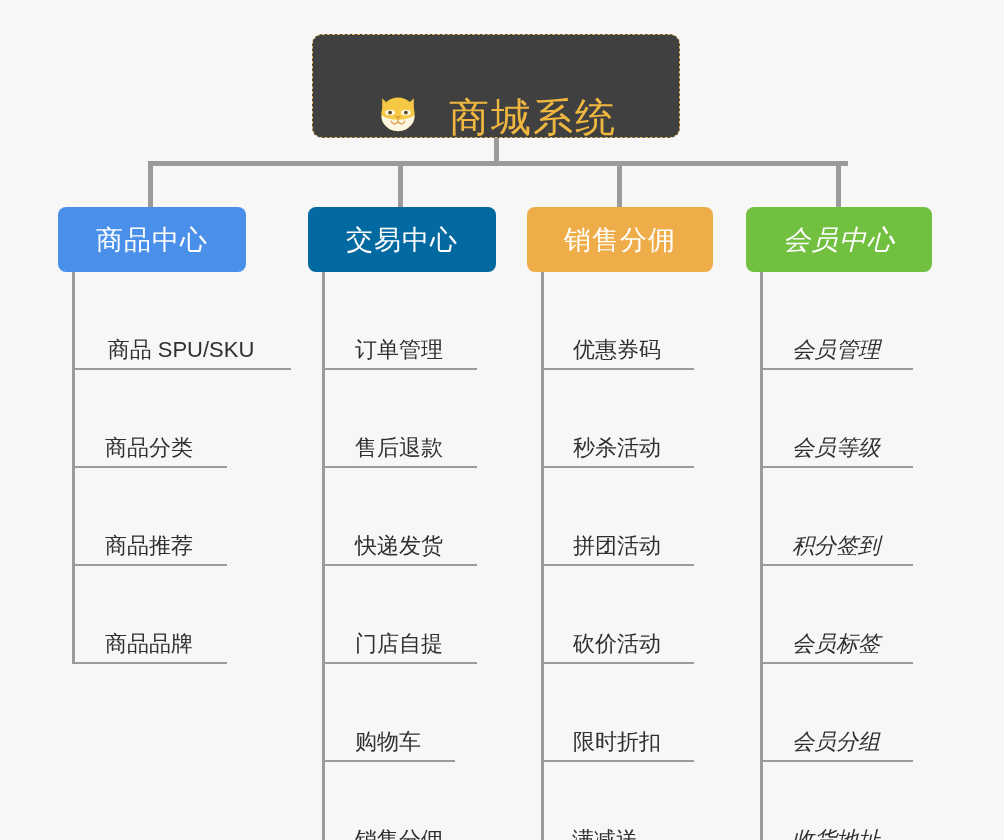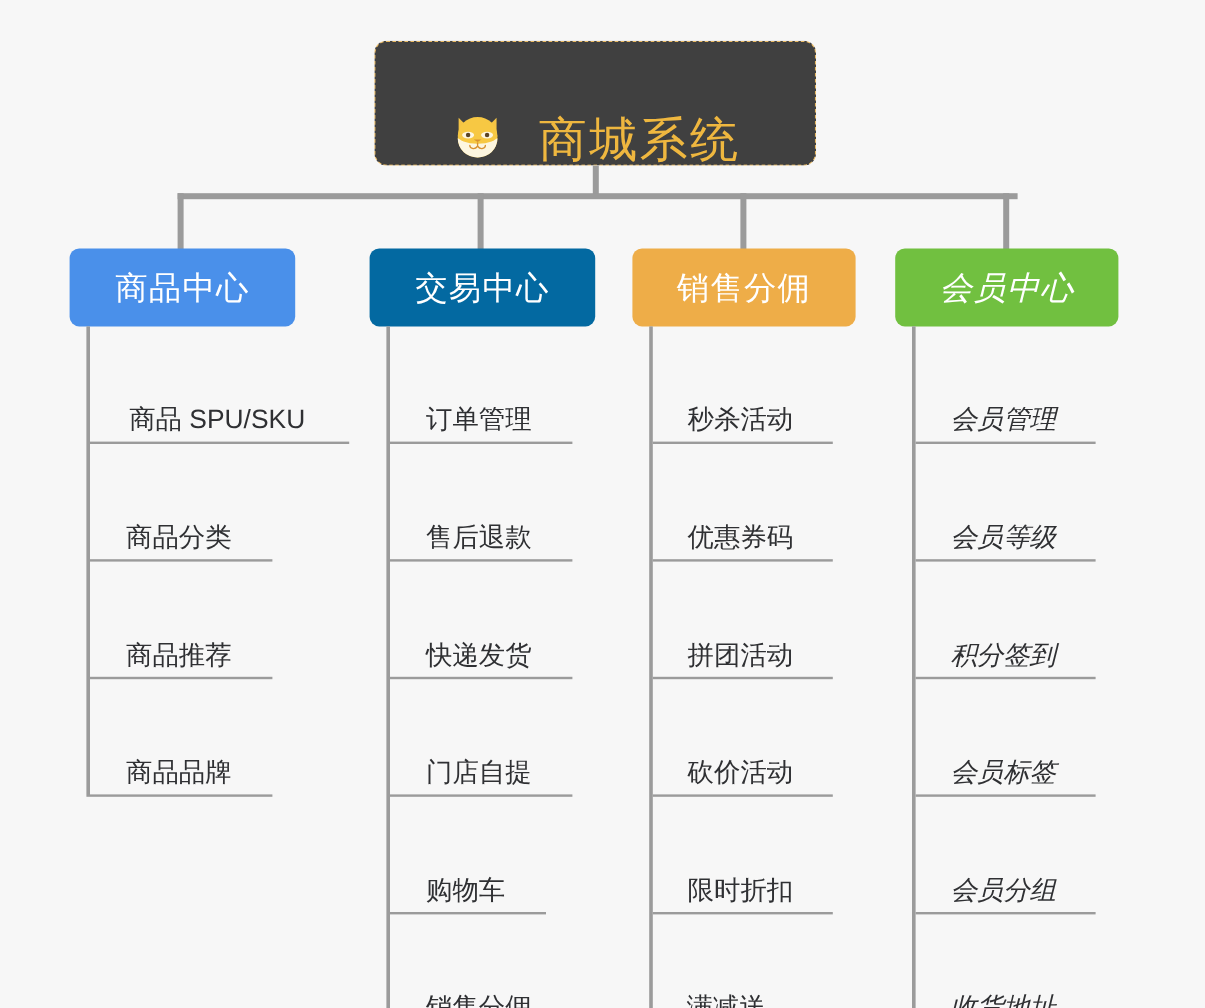--- a/index.html
+++ b/index.html
@@ -194,24 +194,24 @@
         </div>
     </div>
   </div>
 
   <div class="column col-3">
     <div class="cat-header cat-orange">
       <span>销售分佣</span>
     </div>
     <div class="leaf-list">
       <div class="leaf-item">
+          <span class="leaf-label">优惠券码</span>
+        </div>
+      <div class="leaf-item">
           <span class="leaf-label">秒杀活动</span>
-        </div>
-      <div class="leaf-item">
-          <span class="leaf-label">优惠券码</span>
         </div>
       <div class="leaf-item">
           <span class="leaf-label">拼团活动</span>
         </div>
       <div class="leaf-item">
           <span class="leaf-label">砍价活动</span>
         </div>
       <div class="leaf-item">
           <span class="leaf-label">限时折扣</span>
         </div>

